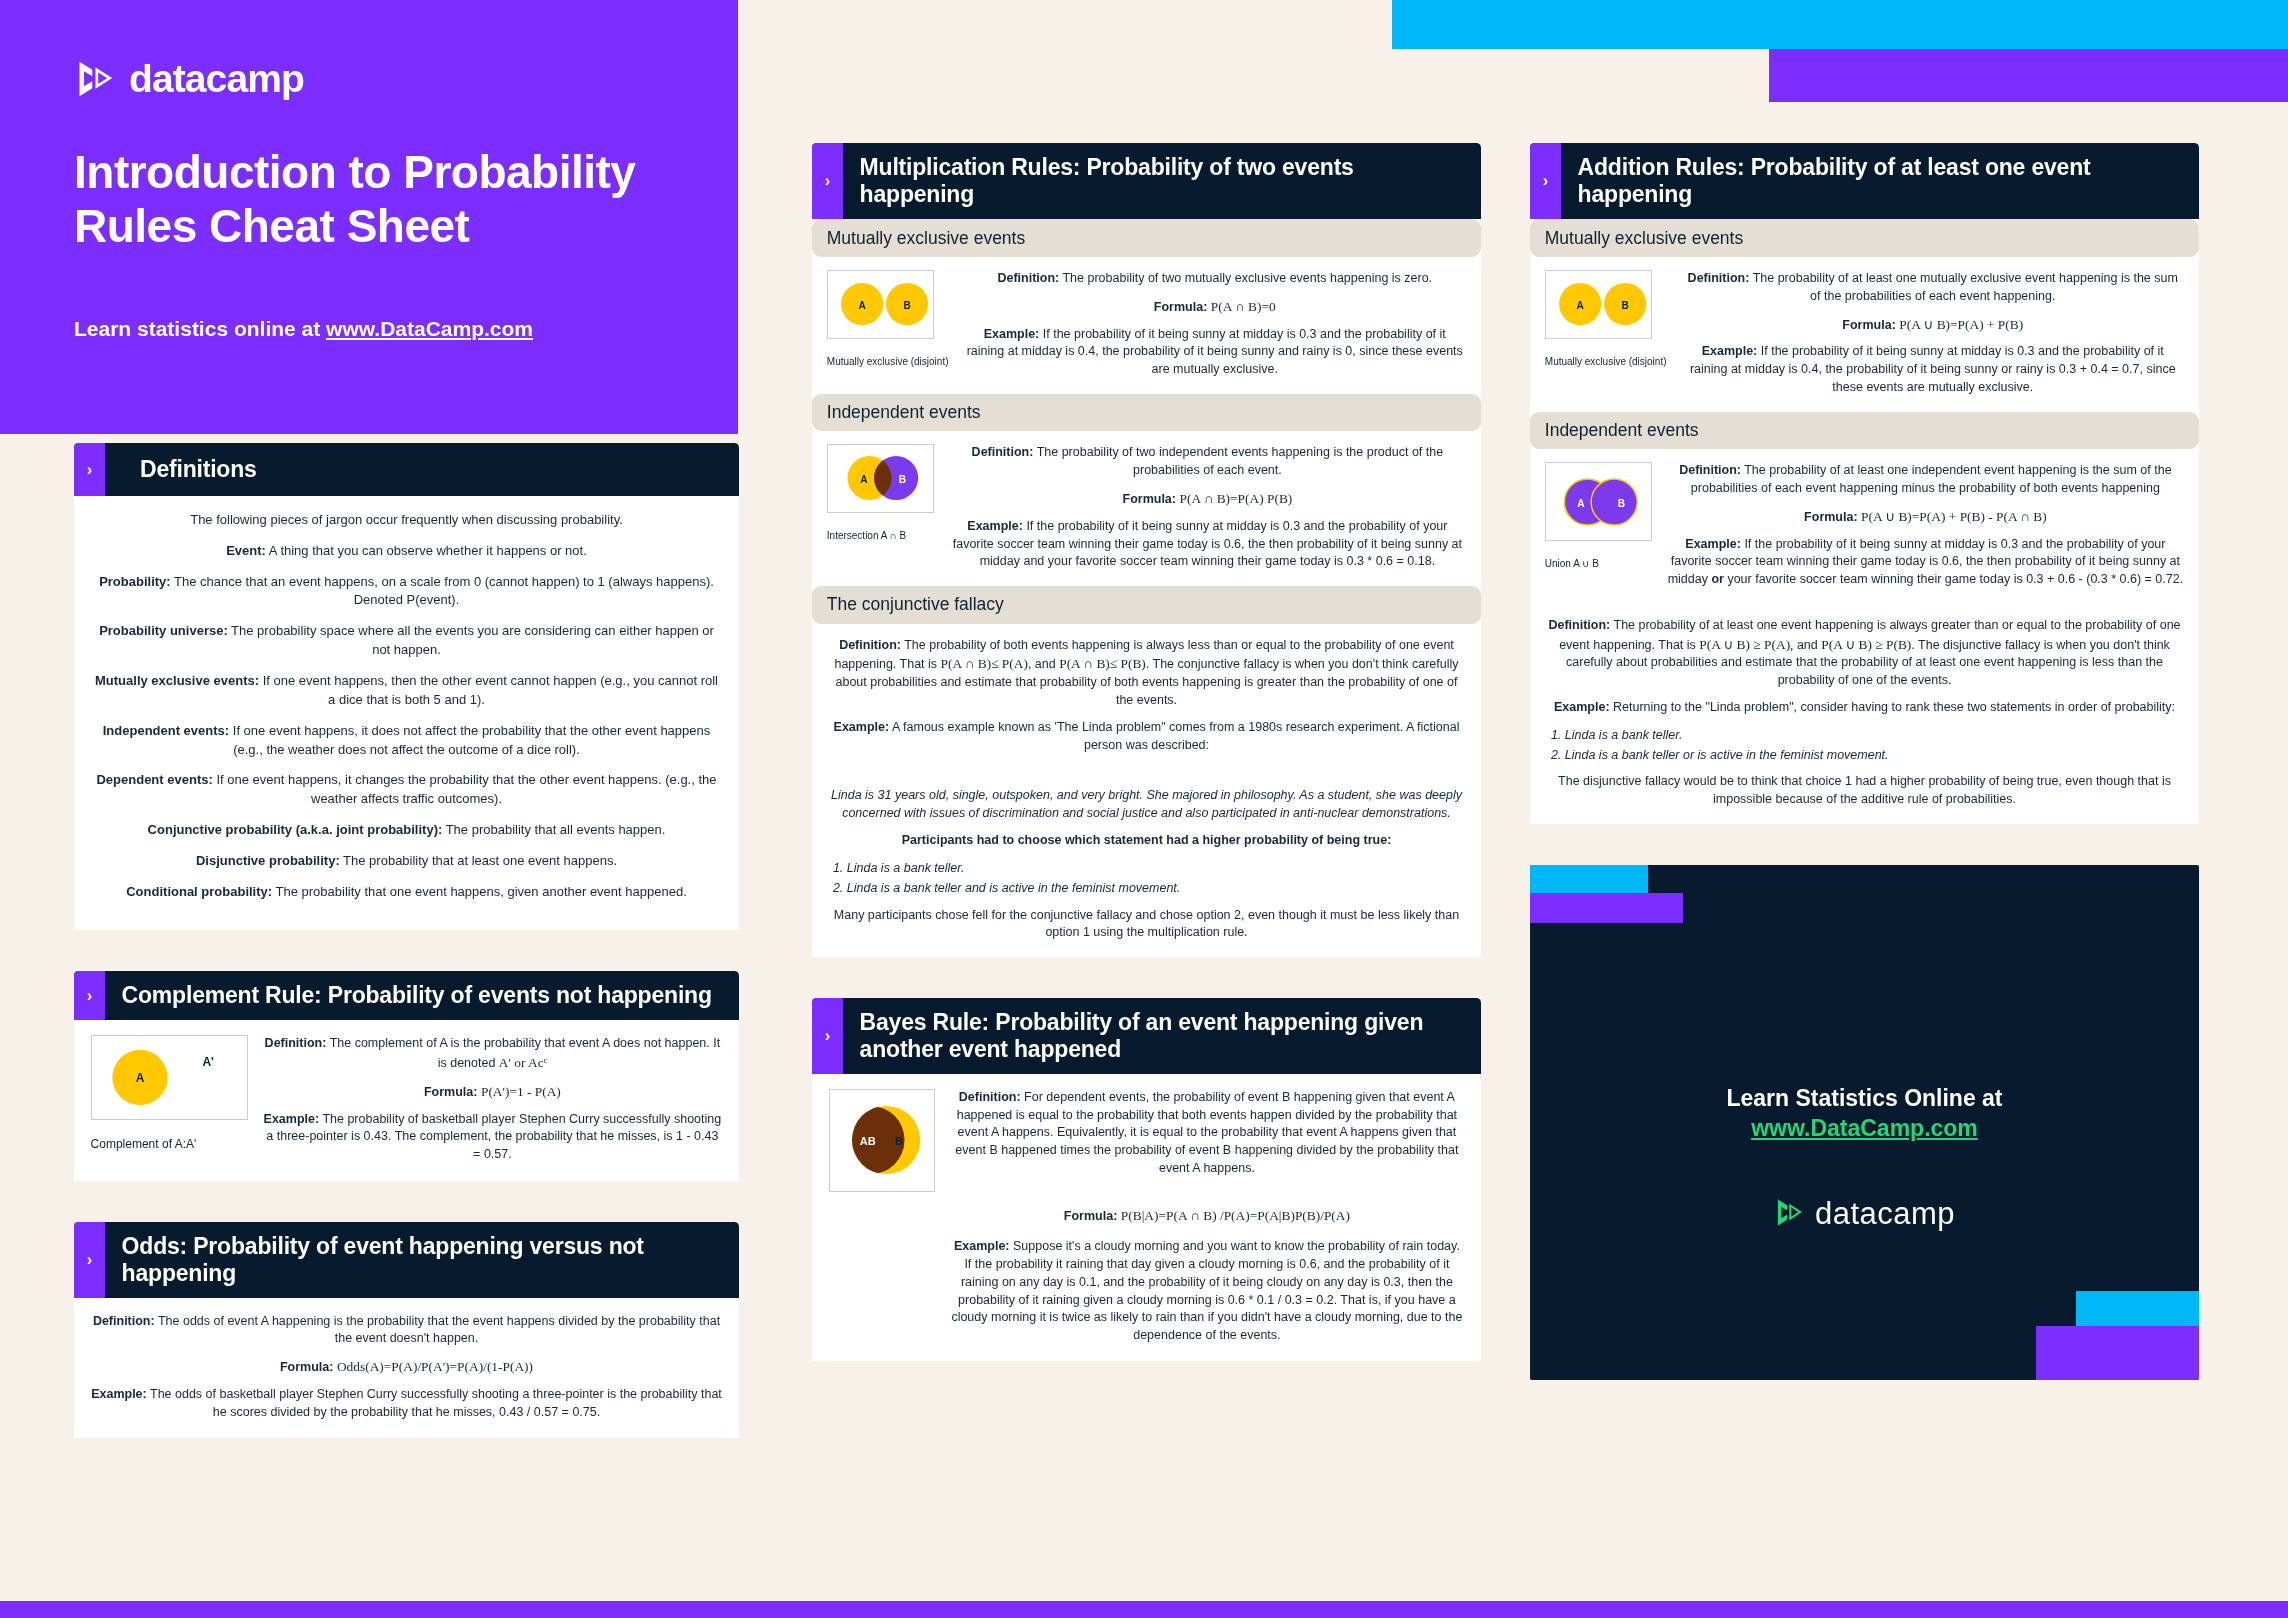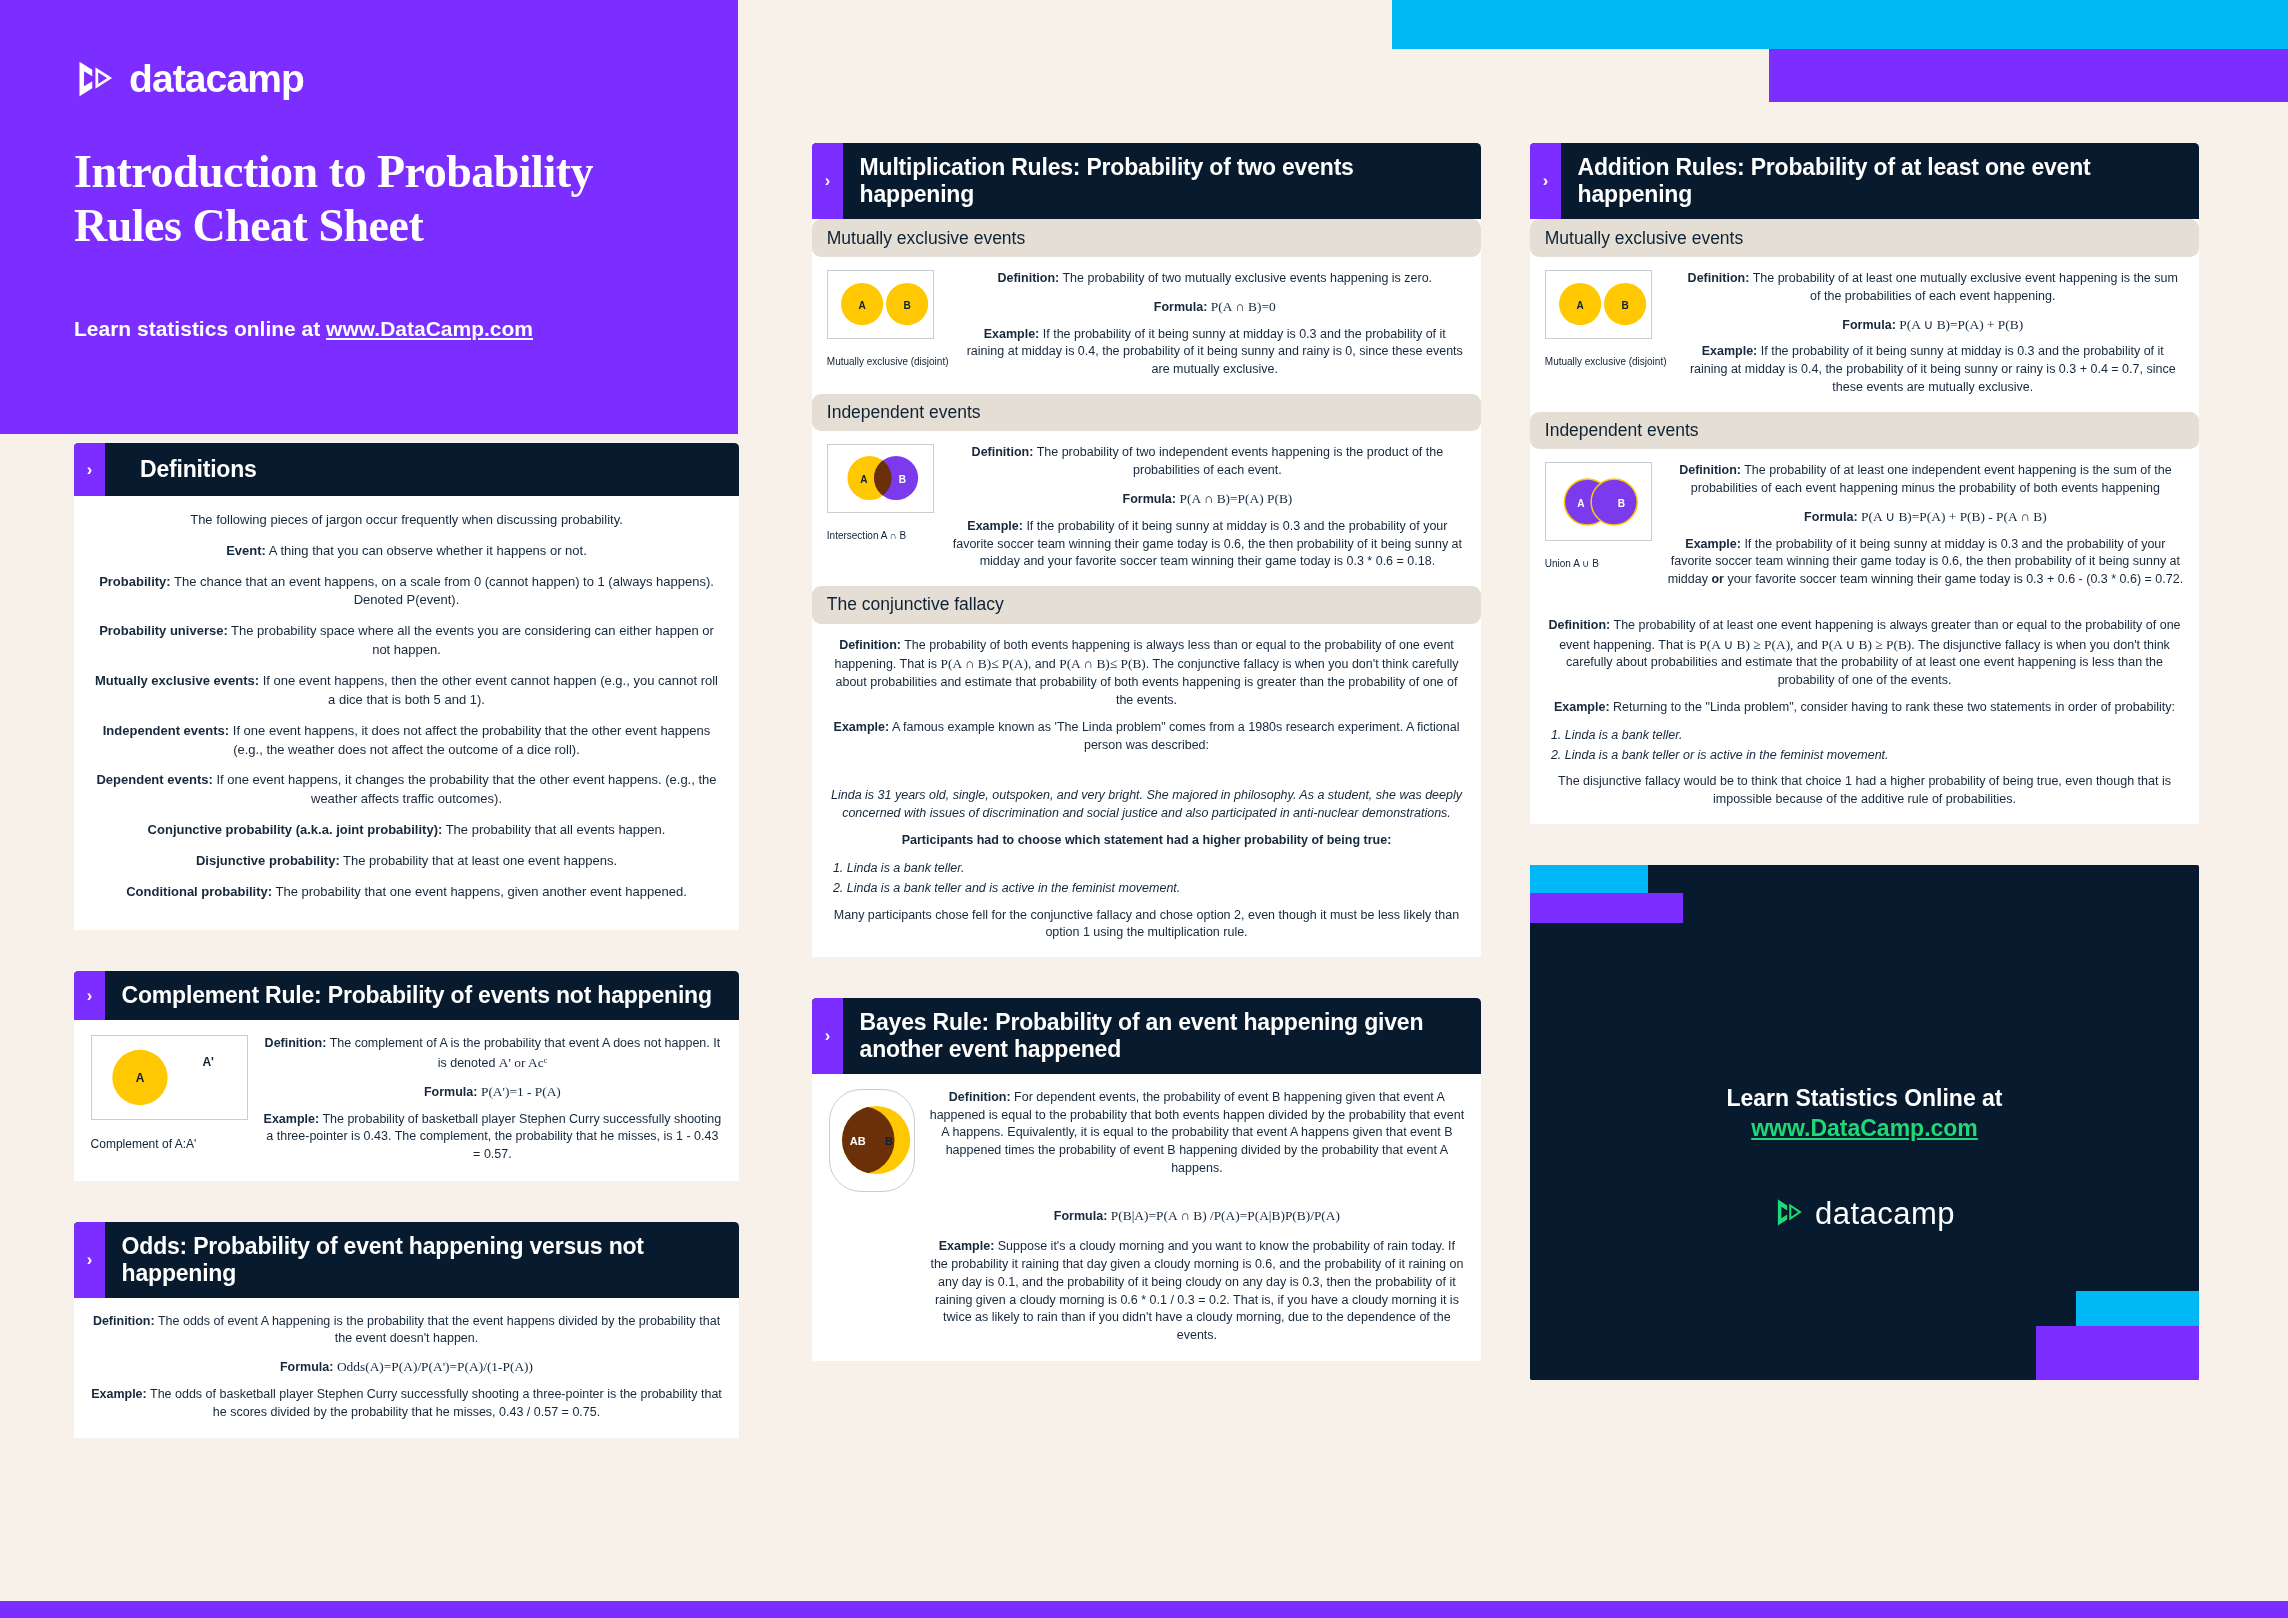--- a/index.html
+++ b/index.html
@@ -19,21 +19,21 @@
 
   
   .hero {
     position: absolute; left: 0; top: 0; width: 738px; height: 434px;
     background: #7C2DFF; color: #fff; padding: 57px 74px 0 74px;
   }
   .logo-row { display: flex; align-items: center; gap: 13px; }
   .logo-mark { width: 42px; height: 42px; }
   .logo-word { font-size: 39px; font-weight: 700; letter-spacing: -0.9px; }
   .hero-title {
-    margin-top: 44px; font-size: 46px; line-height: 1.18; font-weight: 700; letter-spacing: -0.5px; font-family: Liberation Serif, serif;
+    margin-top: 44px; font-size: 46px; line-height: 1.18; font-weight: 700; letter-spacing: -0.5px;
   }
   .hero-sub { margin-top: 63px; font-size: 21px; font-weight: 700; }
   .hero-sub a { color: #fff; text-decoration: underline; }
 
   
   .col { position: absolute; top: 0; }
   .col-left  { left: 74px;  top: 443px; width: 665px; }
   .col-mid   { left: 812px; top: 143px; width: 669px; }
   .col-right { left: 1530px; top: 143px; width: 669px; }
 
@@ -264,21 +264,21 @@
     </div>
 
     <div class="card" style="margin-top:41px;">
       <div class="card-header tall">
         <div class="chev">›</div>
         <div class="htxt">Bayes Rule: Probability of an event happening given another event happened</div>
       </div>
       <div class="body">
         <div class="split">
           <div class="diagram-wrap">
-            <div class="diagram-box" style="width:86px;height:103px;border-radius:32px;">
+            <div class="diagram-box" style="width:106px;height:103px;">
               <svg width="83" height="102" viewBox="0 0 90 110" aria-hidden="true">
                 <defs>
                   <clipPath id="clipBayesA">
                       <circle cx="33" cy="55" r="37"></circle>
                     </clipPath>
                 </defs>
                 <circle cx="50" cy="55" r="37" fill="#FFC800"></circle>
                 <circle cx="50" cy="55" r="37" fill="#6B2F0A" clip-path="url(#clipBayesA)"></circle>
                 <text x="30" y="60" text-anchor="middle" font-size="12" font-weight="700" fill="#FFFFFF" font-family="Liberation Sans, sans-serif">AB</text>
                 <text x="64" y="60" text-anchor="middle" font-size="12" font-weight="700" fill="#0E2235" font-family="Liberation Sans, sans-serif">B</text>

